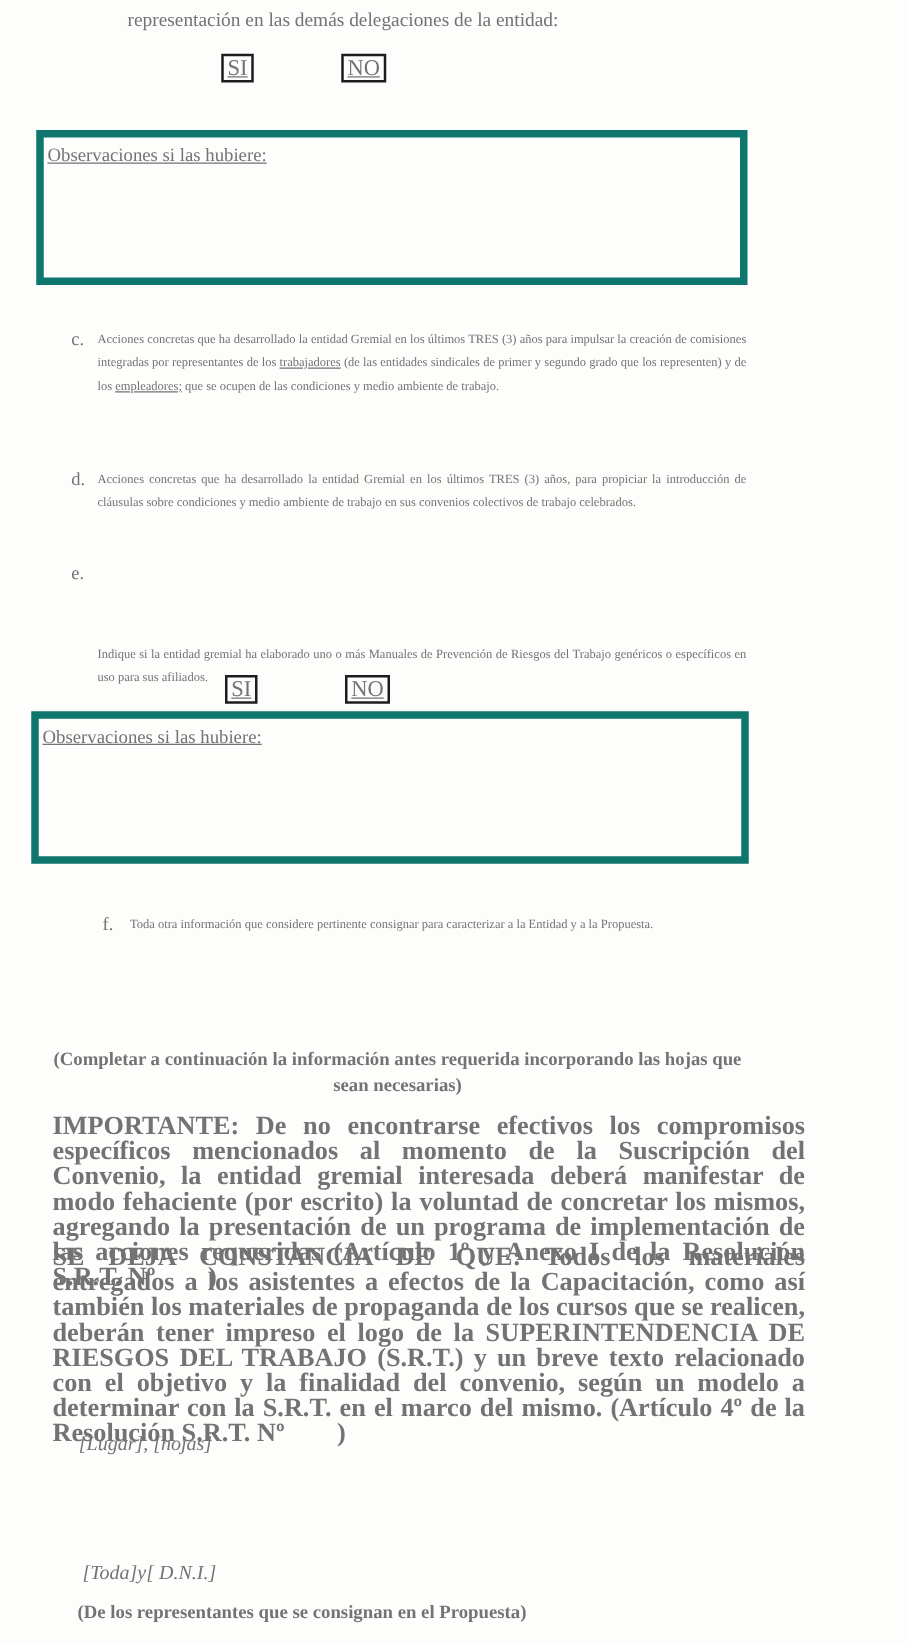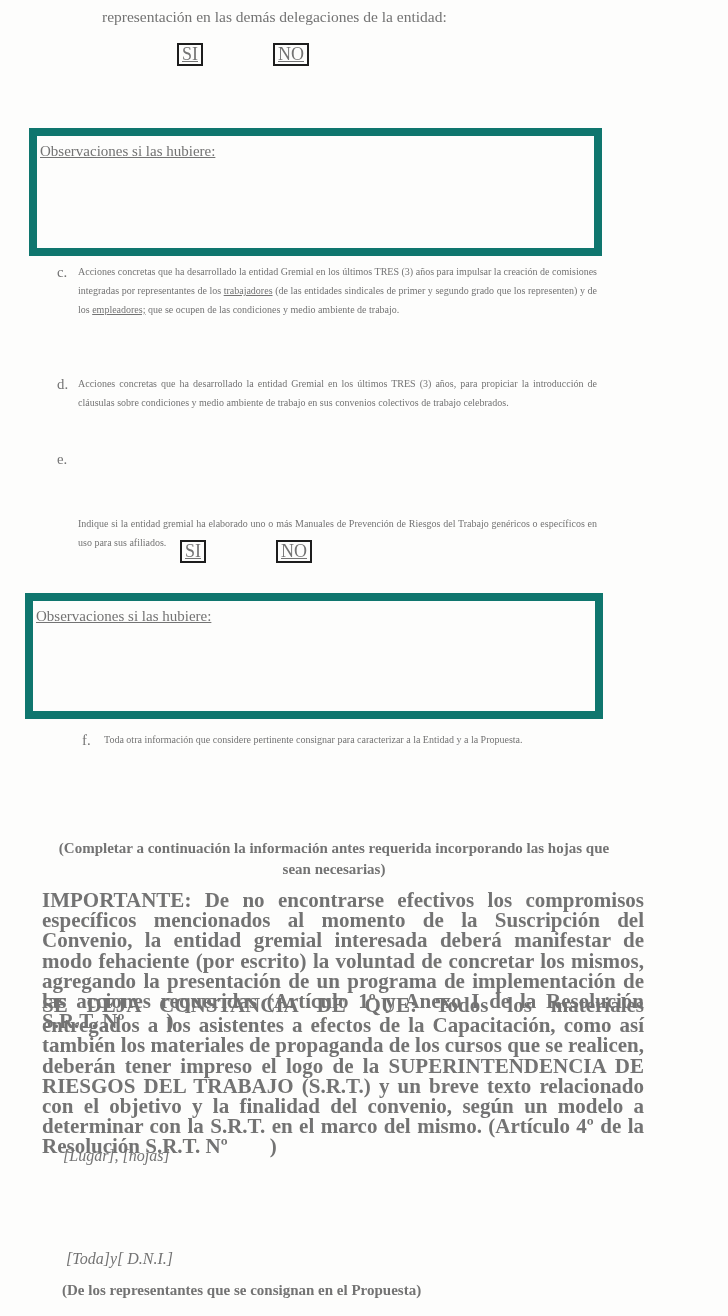--- a/index.html
+++ b/index.html
@@ -7,26 +7,26 @@
     position:relative;width:728px;height:1316px;margin:0 auto;
     background:#fdfdfc;color:#737373;
     font-family:"Liberation Serif","DejaVu Serif",serif;
     overflow:hidden;
   }
   .intro{position:absolute;left:102px;top:7px;font-size:15.5px;line-height:19px;}
   .check{
     position:absolute;border:2px solid #1d1d1d;padding:0 3px 1px 3px;
     font-size:18px;line-height:18px;text-decoration:underline;background:#fdfdfc;
   }
-  .obsbox{position:absolute;border:8px solid #0f766e;background:transparent;margin-top:24px;}
+  .obsbox{position:absolute;border:6px solid #0f766e;background:transparent;}
   .obslabel{display:inline-block;margin:7px 0 0 3px;font-size:15px;text-decoration:underline;white-space:nowrap;}
   .marker{position:absolute;font-size:14.8px;line-height:18.8px;}
   .item{position:absolute;text-align:justify;font-size:10px;line-height:18.8px;}
   .item .ul{text-decoration:underline;}
-  .heading{position:absolute;font-weight:bold;text-align:center;font-size:15px;line-height:21px;margin-left:16px;}
+  .heading{position:absolute;font-weight:bold;text-align:center;font-size:15px;line-height:21px;}
   .bpar{position:absolute;font-weight:bold;text-align:justify;font-size:21px;line-height:20.2px;}
   .sig-italic{position:absolute;font-style:italic;font-size:16px;line-height:19px;}
   .sig-note{position:absolute;font-weight:bold;font-size:15px;line-height:19px;}
 </style>
 </head>
 <body>
 
 <div class="page">
 
   <div class="intro">representación en las demás delegaciones de la entidad:</div>

